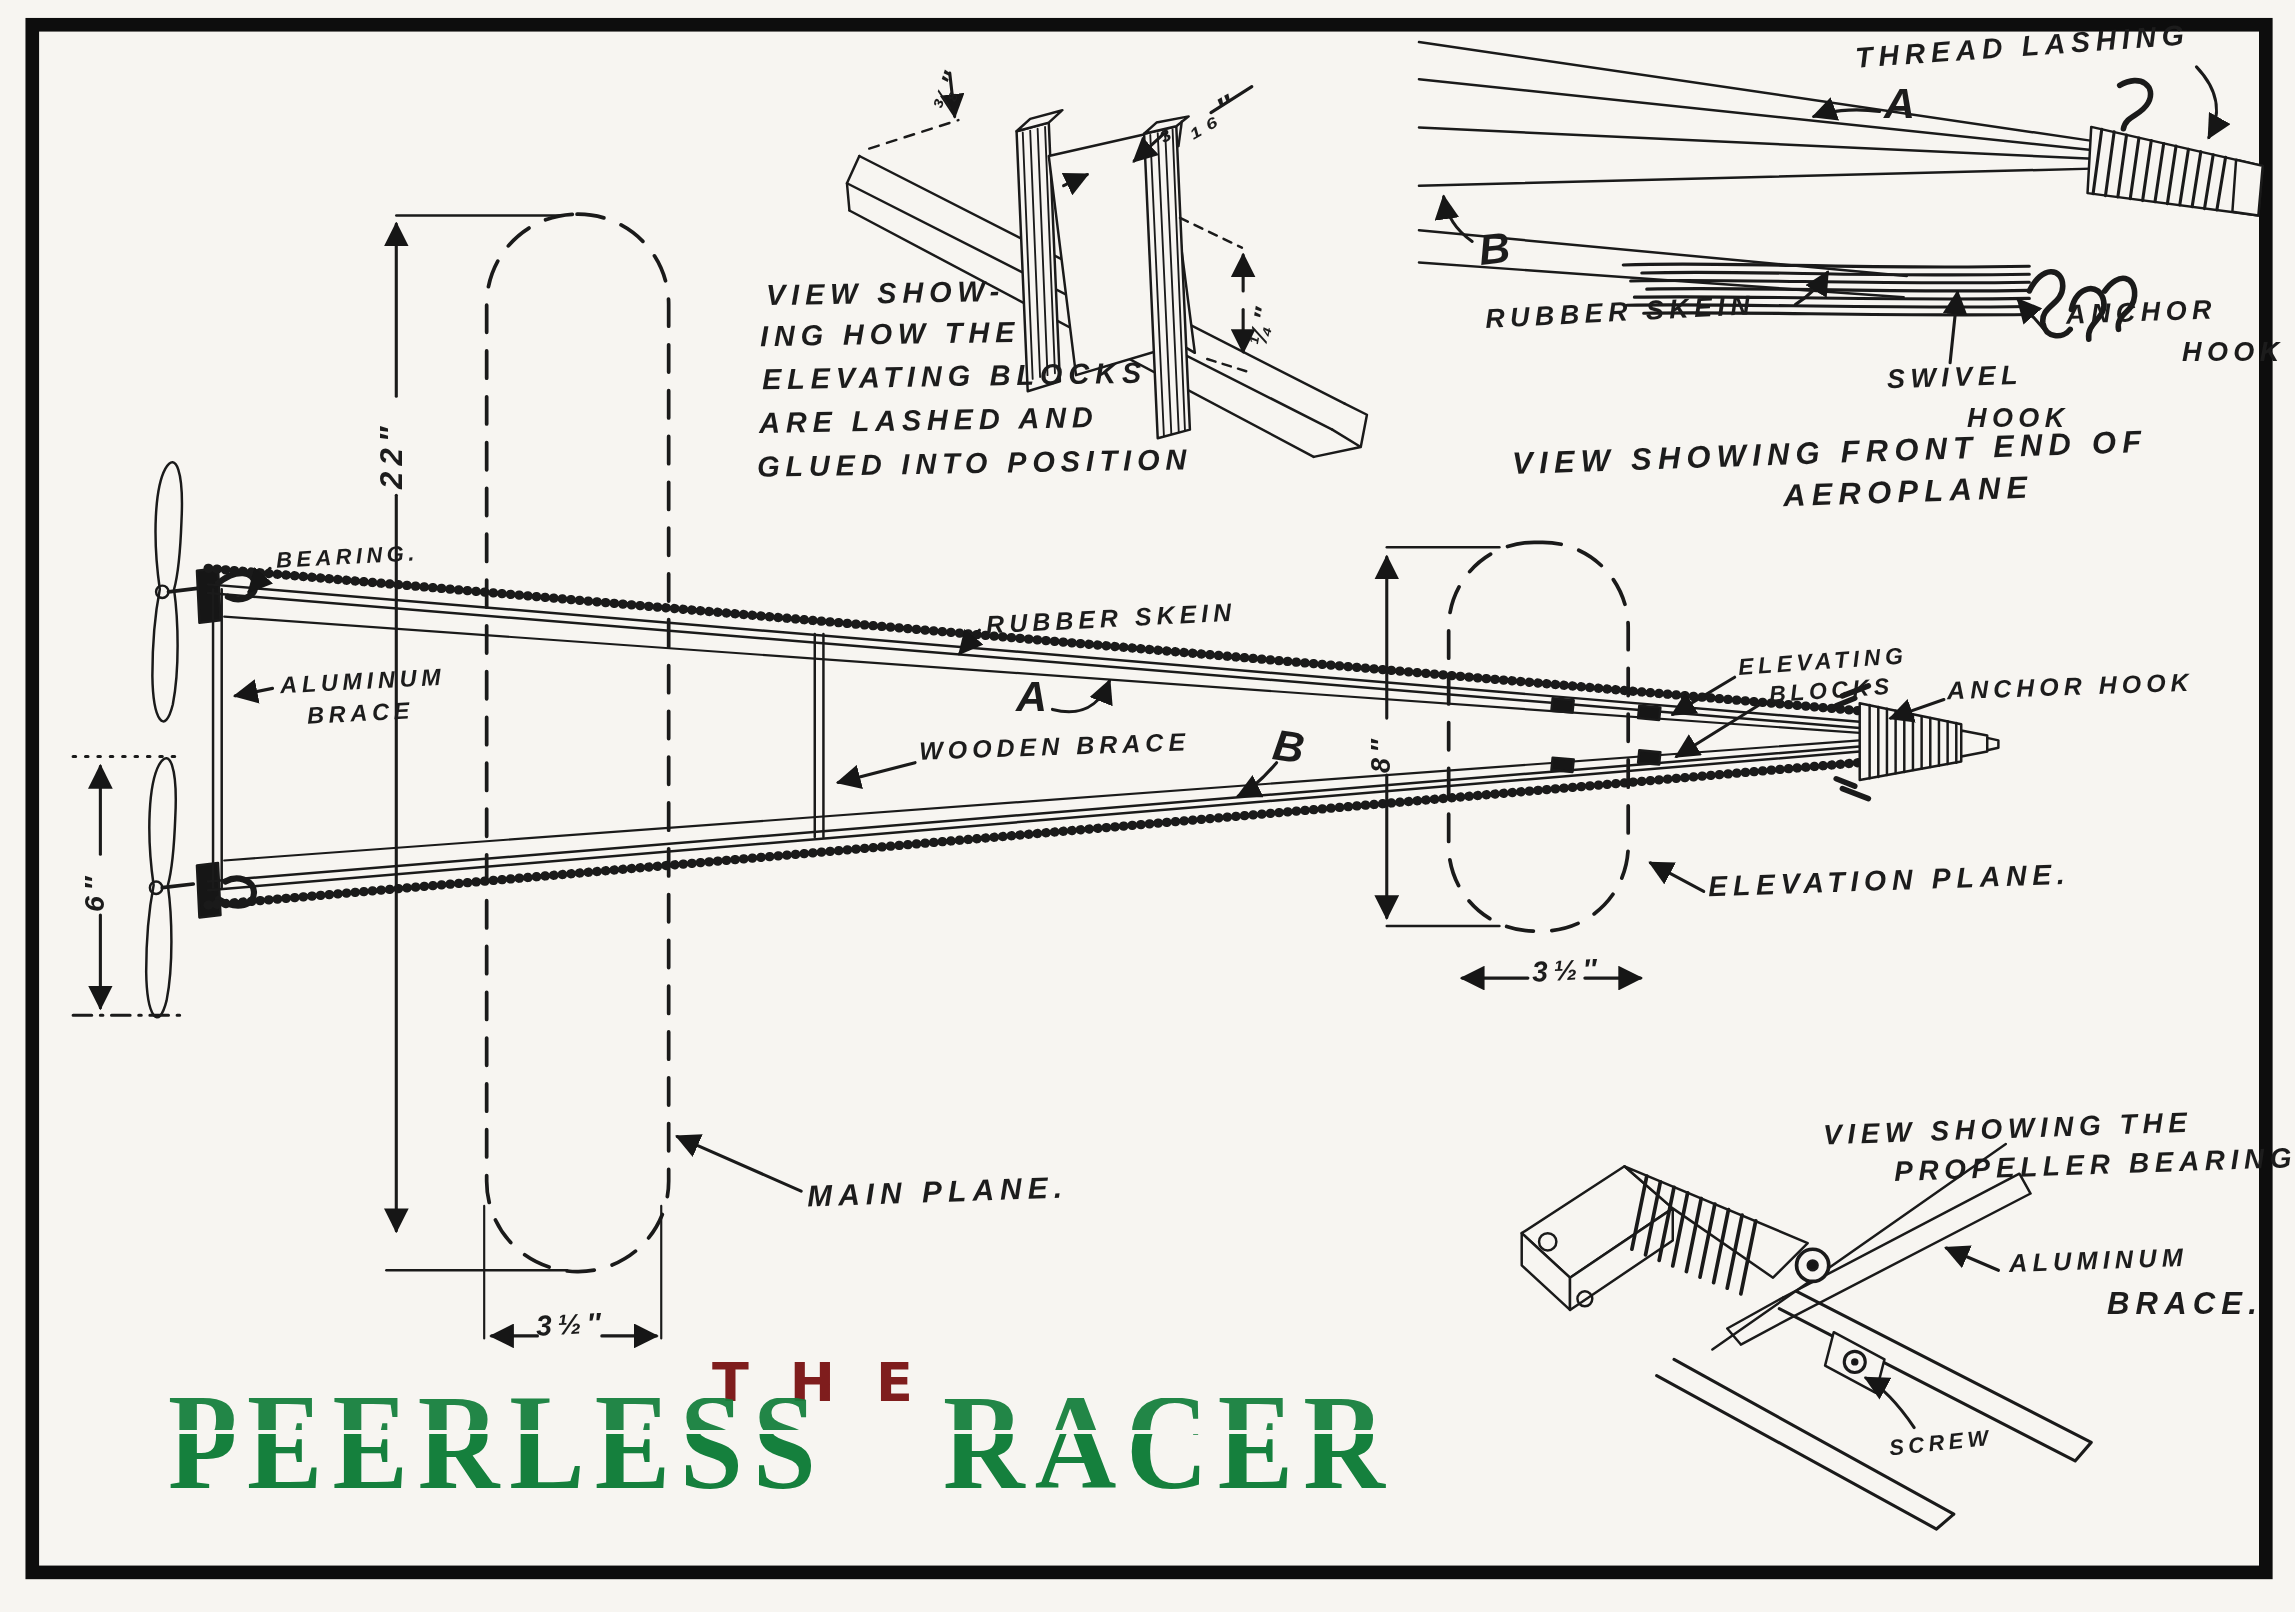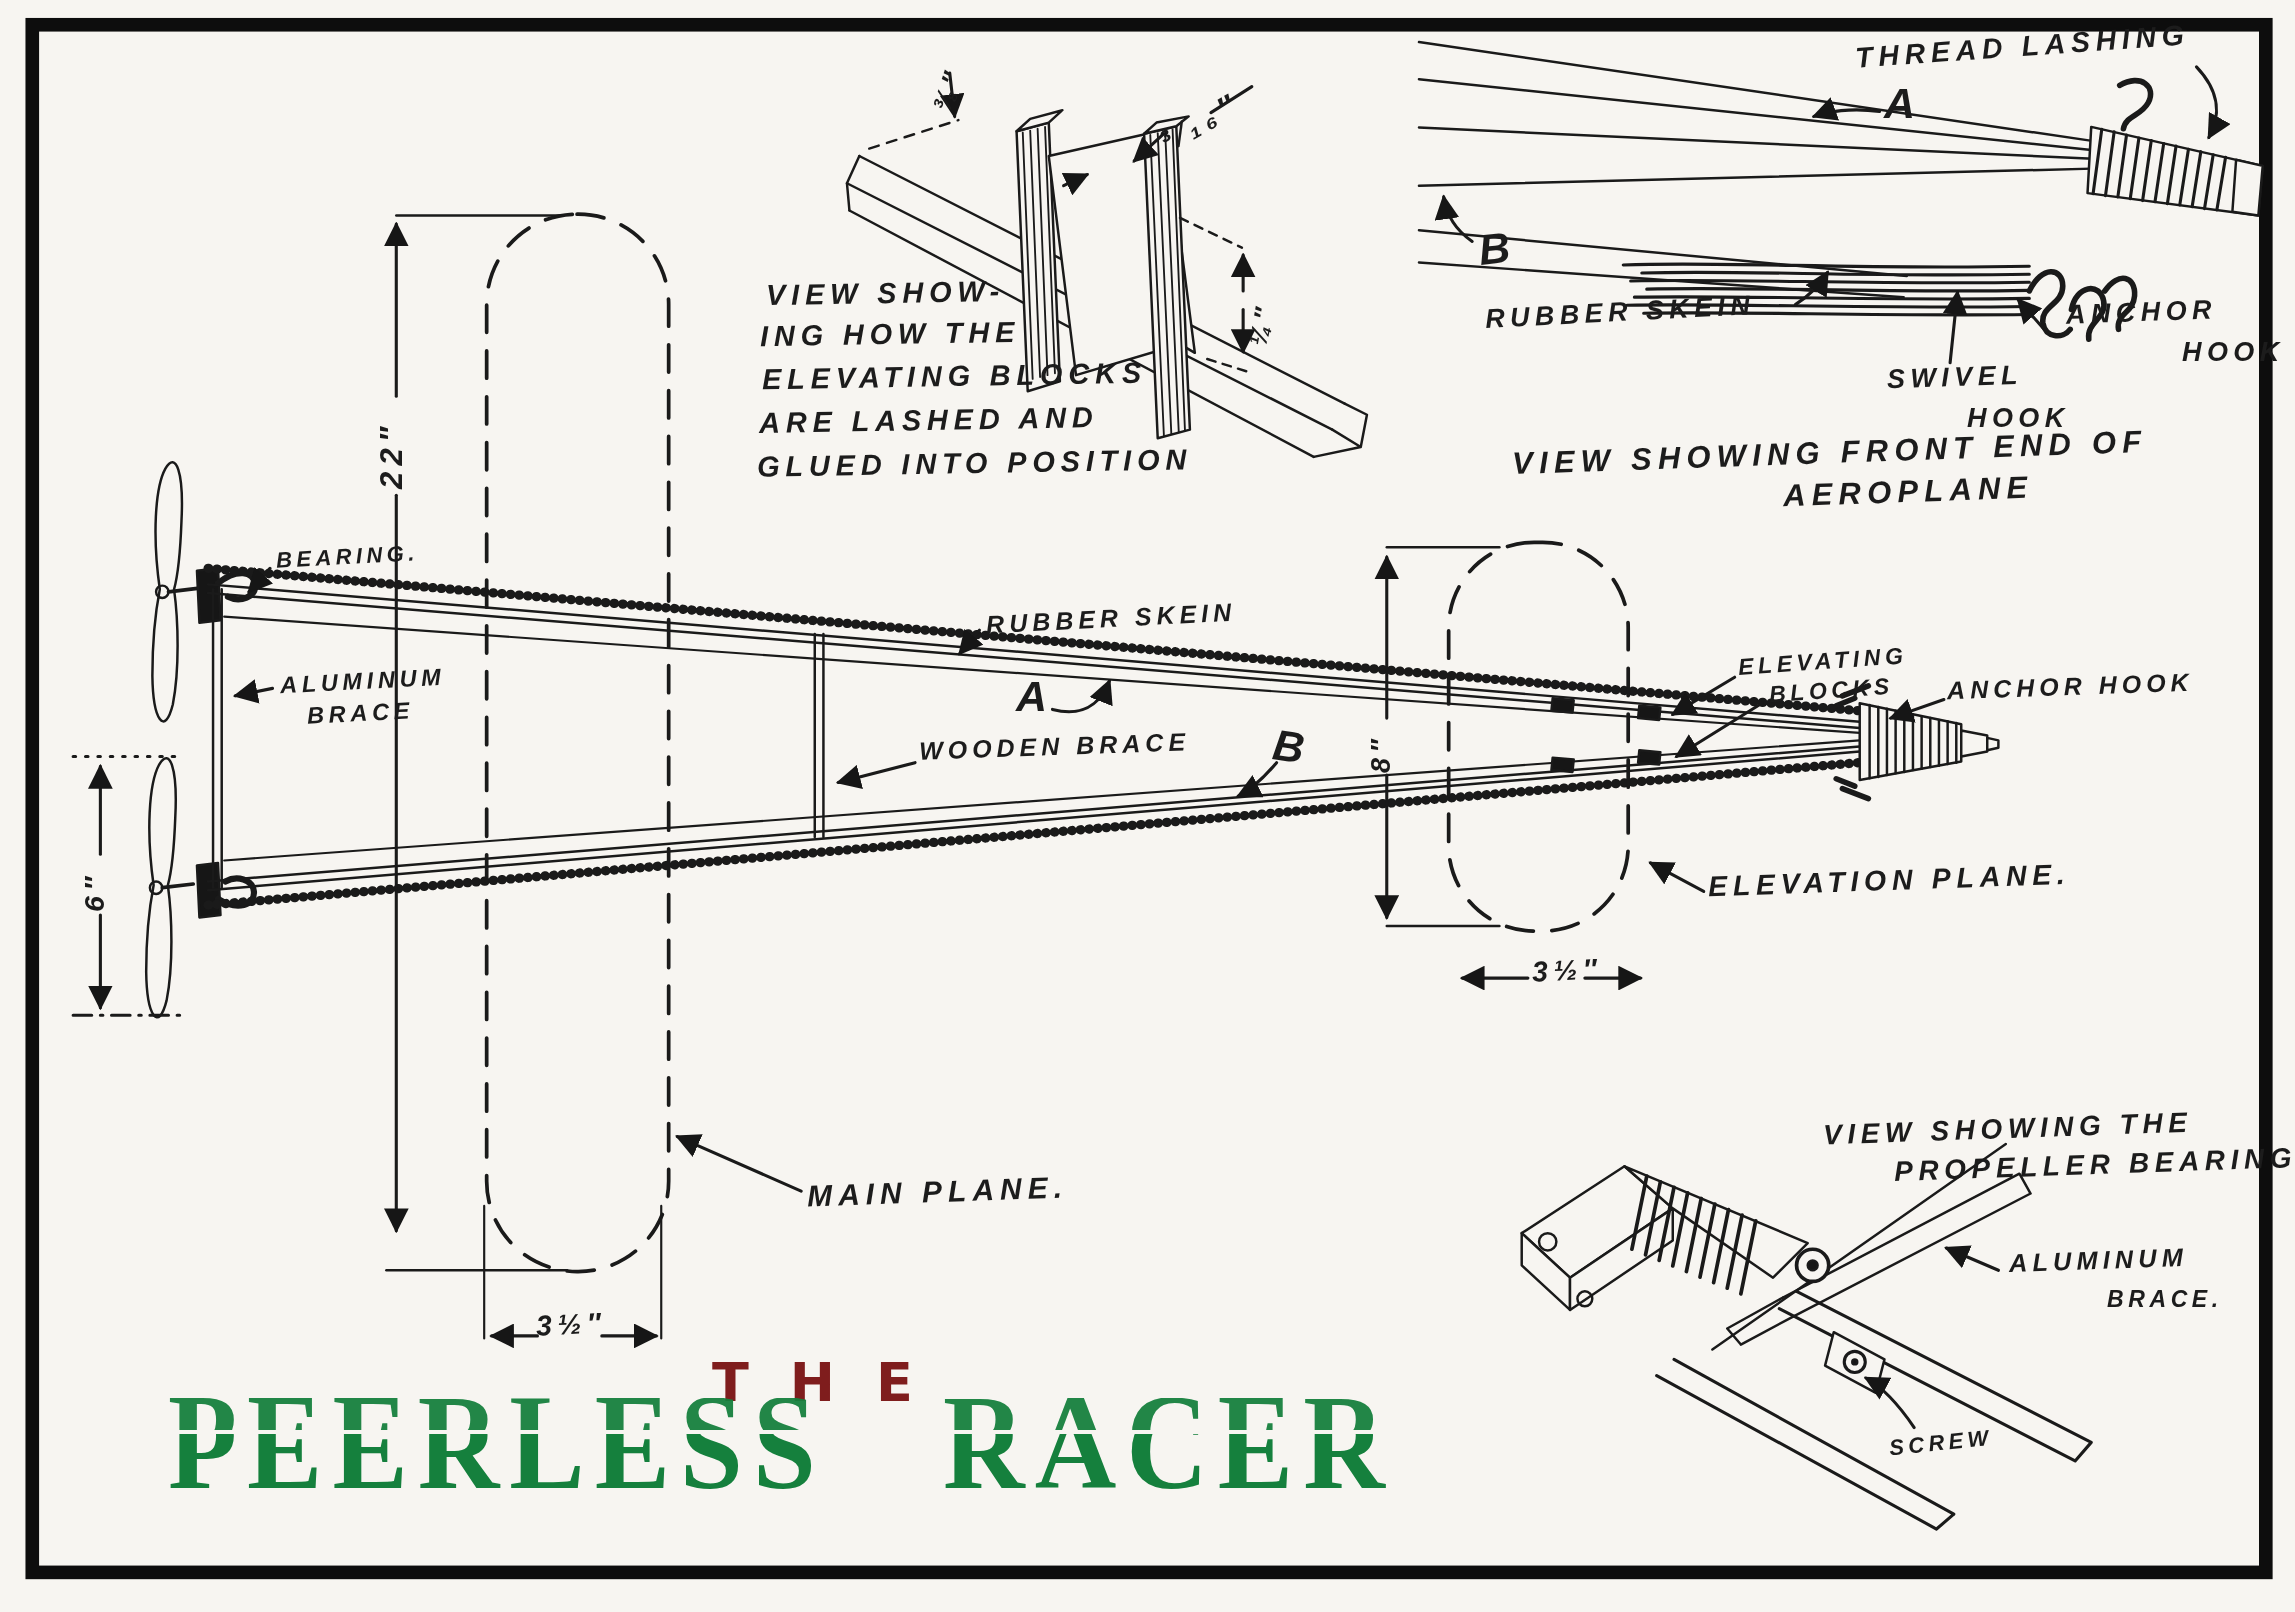--- a/index.html
+++ b/index.html
@@ -250,21 +250,21 @@
   <div class="hand" style="left:807px;top:1175px;font-size:30px;transform:rotate(-2deg);">MAIN  PLANE.</div>
   <div class="hand rot90" style="left:374px;top:489px;font-size:31px;">22″</div>
   <div class="hand rot90" style="left:78px;top:912px;font-size:28.5px;">6″</div>
   <div class="hand rot90" style="left:1366px;top:773px;font-size:27px;">8″</div>
   <div class="hand" style="left:1532px;top:954px;font-size:28.5px;transform:rotate(-3deg);">3½″</div>
   <div class="hand" style="left:536px;top:1308px;font-size:28.5px;transform:rotate(-3deg);">3½″</div>
 
   <div class="hand" style="left:1823px;top:1113px;font-size:28px;transform:rotate(-2deg);">VIEW SHOWING THE</div>
   <div class="hand" style="left:1894px;top:1149px;font-size:28px;transform:rotate(-2deg);">PROPELLER BEARING</div>
   <div class="hand" style="left:2009px;top:1246px;font-size:25.4px;transform:rotate(-2deg);">ALUMINUM</div>
-  <div class="hand" style="left:2107px;top:1286px;font-size:23px;">BRACE.</div>
+  <div class="hand" style="left:2107px;top:1286px;font-size:31px;">BRACE.</div>
   <div class="hand" style="left:1889px;top:1430px;font-size:22px;transform:rotate(-6deg);">SCREW</div>
 
   <div class="title-the">THE</div>
   <div class="title-slice" id="ghost-slice">
     <div class="title-text">PEERLESS RACER</div>
   </div>
   <div class="title-slice" id="main-slice">
     <div class="title-text">PEERLESS RACER</div>
   </div>
 

